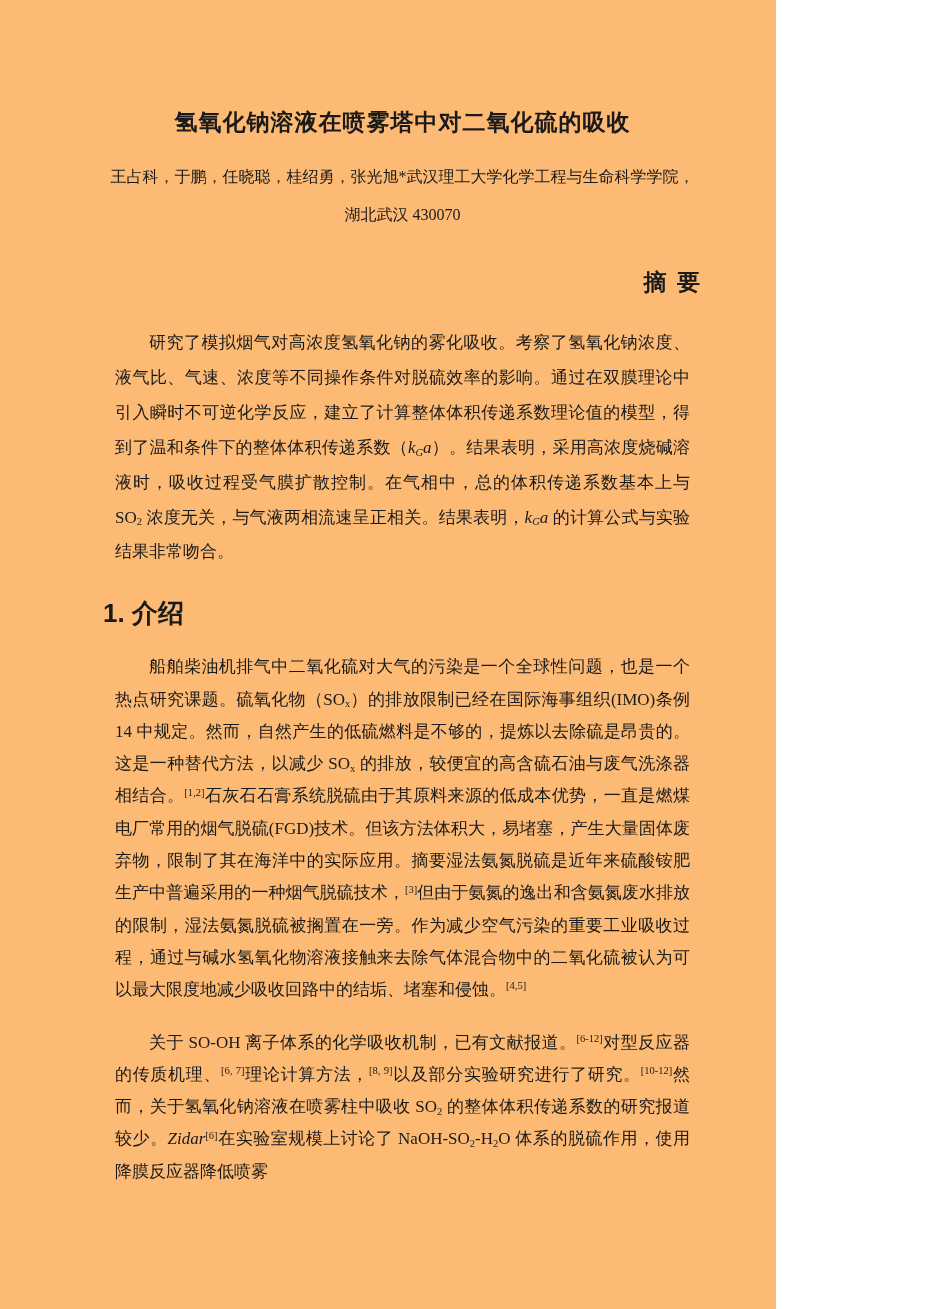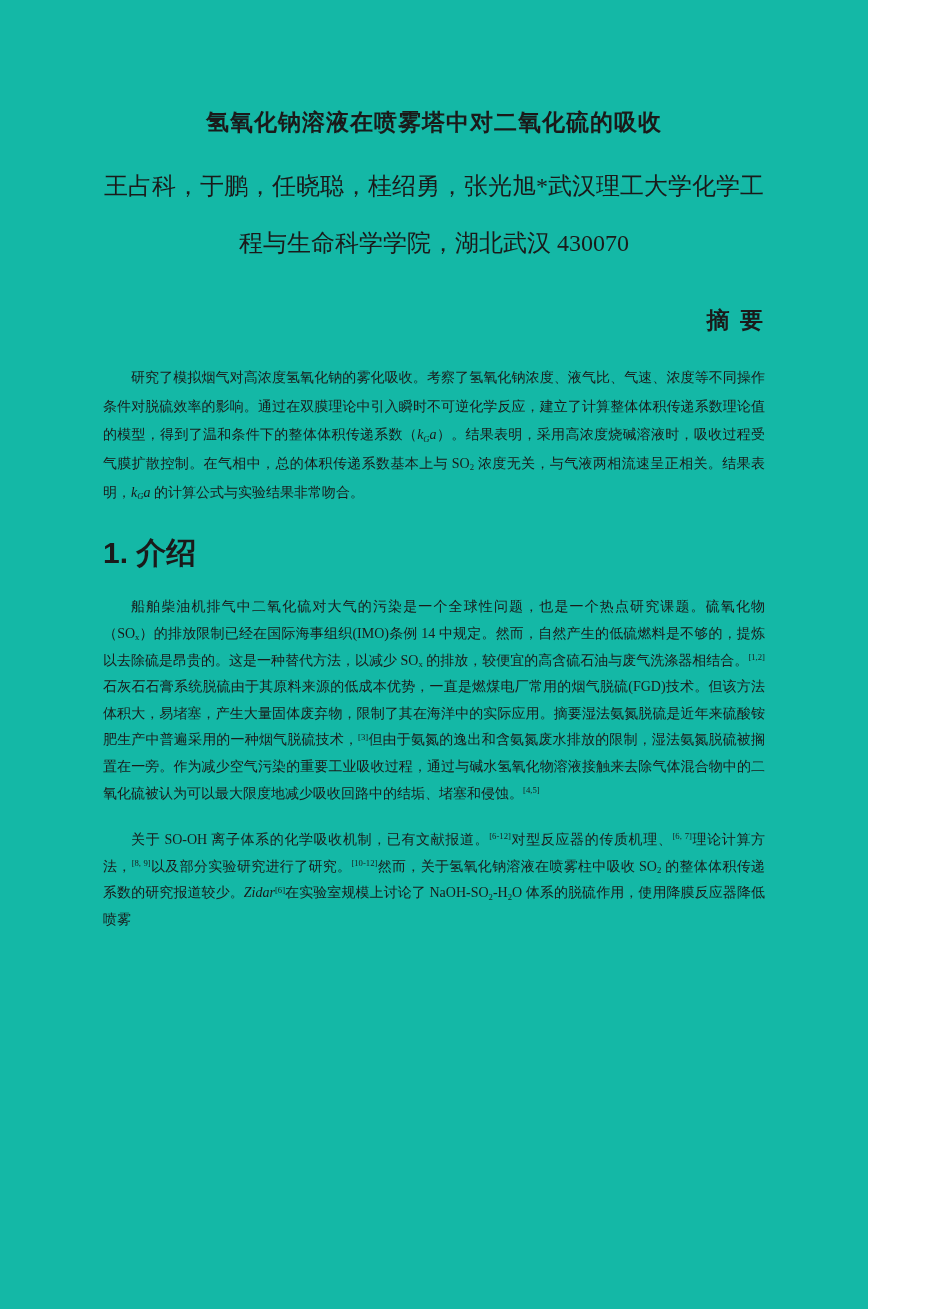--- a/index.html
+++ b/index.html
@@ -6,61 +6,61 @@
   body {
     width: 926px;
     height: 1309px;
     background: #ffffff;
     color: #1a1a1a;
     font-family: "Liberation Serif", "DejaVu Serif", serif;
     overflow: hidden;
   }
   .page {
     box-sizing: border-box;
-    width: 868px;
+    width: 776px;
     height: 1309px;
-    padding: 106px 103px 0 103px;
-    background: #14b8a6;
+    padding: 106px 74px 0 103px;
+    background: #fdba74;
   }
   .paper-title {
     font-family: "Liberation Sans", "DejaVu Sans", sans-serif;
     font-weight: 700;
     font-size: 23px;
     text-align: center;
     margin: 0 0 20px 0;
     line-height: 1.4;
     letter-spacing: 1px;
   }
   .authors {
-    font-size: 24px;
+    font-size: 16px;
     text-align: center;
     margin: 0;
     line-height: 2.35;
   }
   .abstract-heading {
     font-family: "Liberation Sans", "DejaVu Sans", sans-serif;
     font-weight: 700;
     font-size: 23px;
     text-align: right;
     margin: 34px 0 28px 0;
     letter-spacing: 2px;
   }
   .section-heading {
     font-family: "Liberation Sans", "DejaVu Sans", sans-serif;
     font-weight: 700;
-    font-size: 30px;
+    font-size: 26px;
     text-align: left;
     margin: 26px 0 20px 0;
   }
   .para {
-    font-size: 14px;
+    font-size: 17px;
     text-align: justify;
     text-justify: inter-ideograph;
     text-indent: 2em;
-    margin: 0;
+    margin: 12px;
   }
   .abstract-para { line-height: 2.05; margin-bottom: 4px; }
   .body-para { line-height: 1.9; }
   .body-para + .body-para { margin-top: 20px; }
   sup {
     font-size: 0.62em;
     line-height: 0;
     vertical-align: baseline;
     position: relative;
     top: -0.55em;

